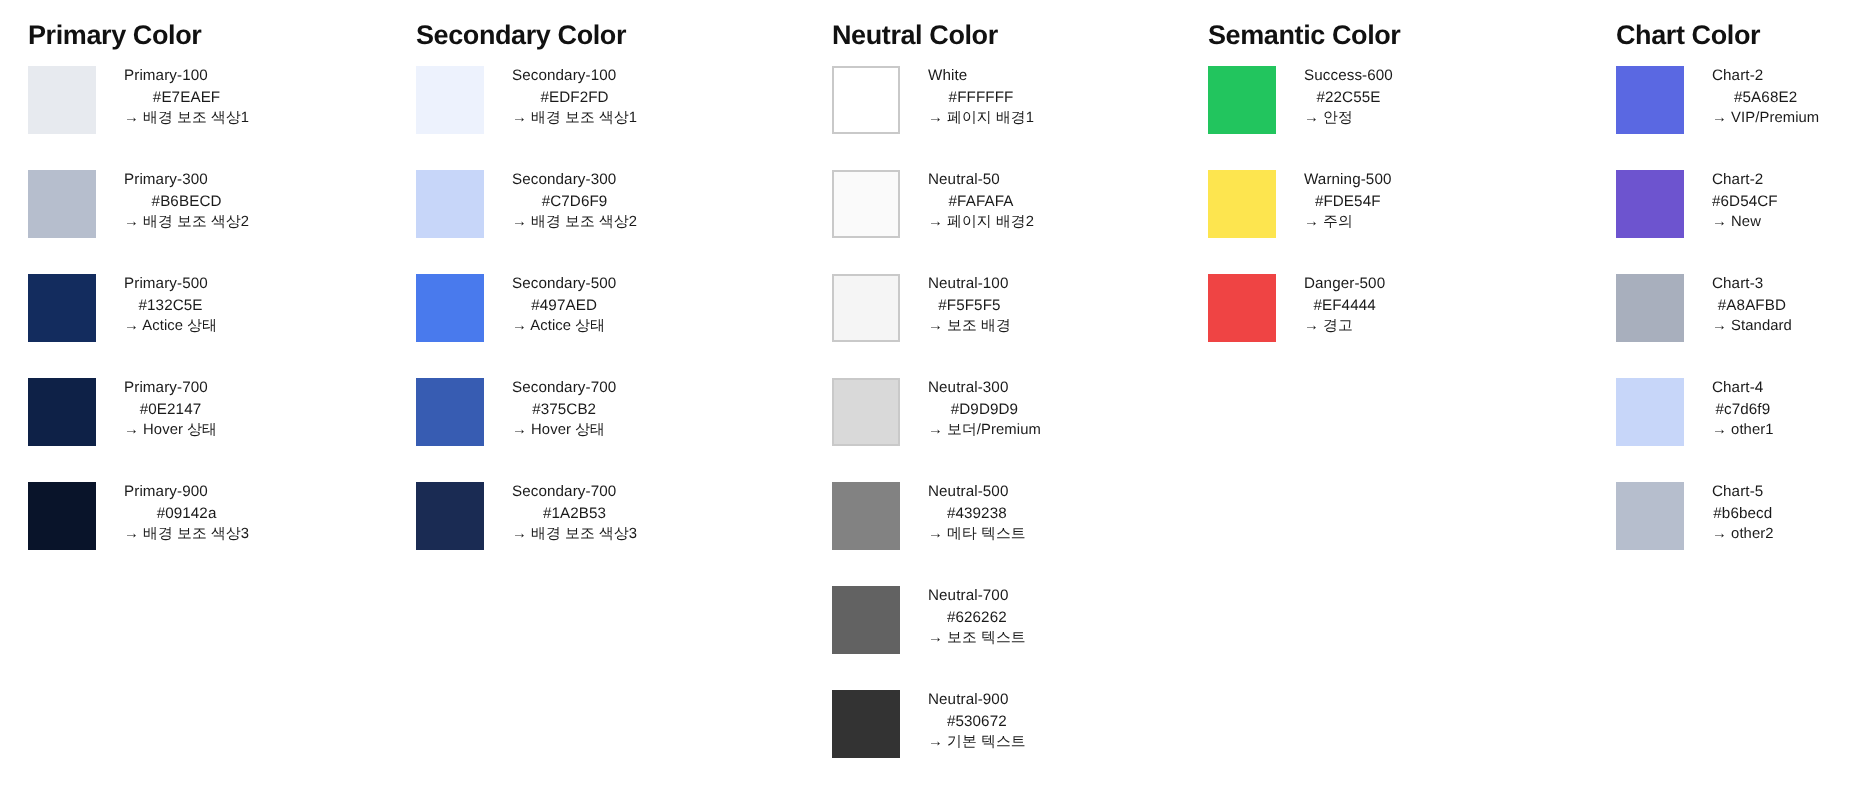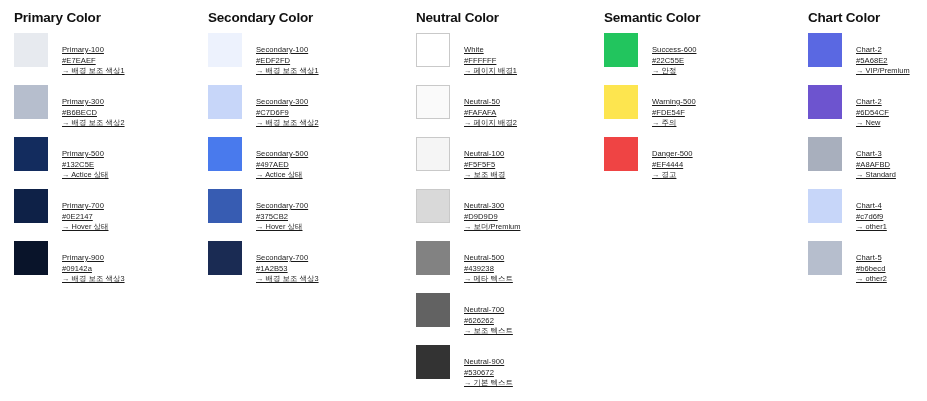--- a/index.html
+++ b/index.html
@@ -51,36 +51,36 @@
     width: 34px;
     height: 34px;
     box-sizing: border-box;
   }
   .swatch-box.bordered {
     border: 1px solid #c9c9c9;
   }
   .swatch-text {
     position: absolute;
     left: 48px;
-    top: 12px;
+    top: 0px;
     line-height: 10.5px;
     white-space: nowrap;
-    text-decoration: underline;
   }
   .swatch-name {
     display: block;
     font-size: 7.6px;
     color: #1a1a1a;
     letter-spacing: 0.05px;
   }
   .swatch-hex {
     display: block;
     font-size: 7.6px;
     color: #1a1a1a;
     letter-spacing: 0.05px;
+    text-align: center;
   }
   .swatch-usage {
     display: block;
     font-size: 7.4px;
     color: #1a1a1a;
     letter-spacing: 0.05px;
   }
 </style>
 </head>
 <body>

